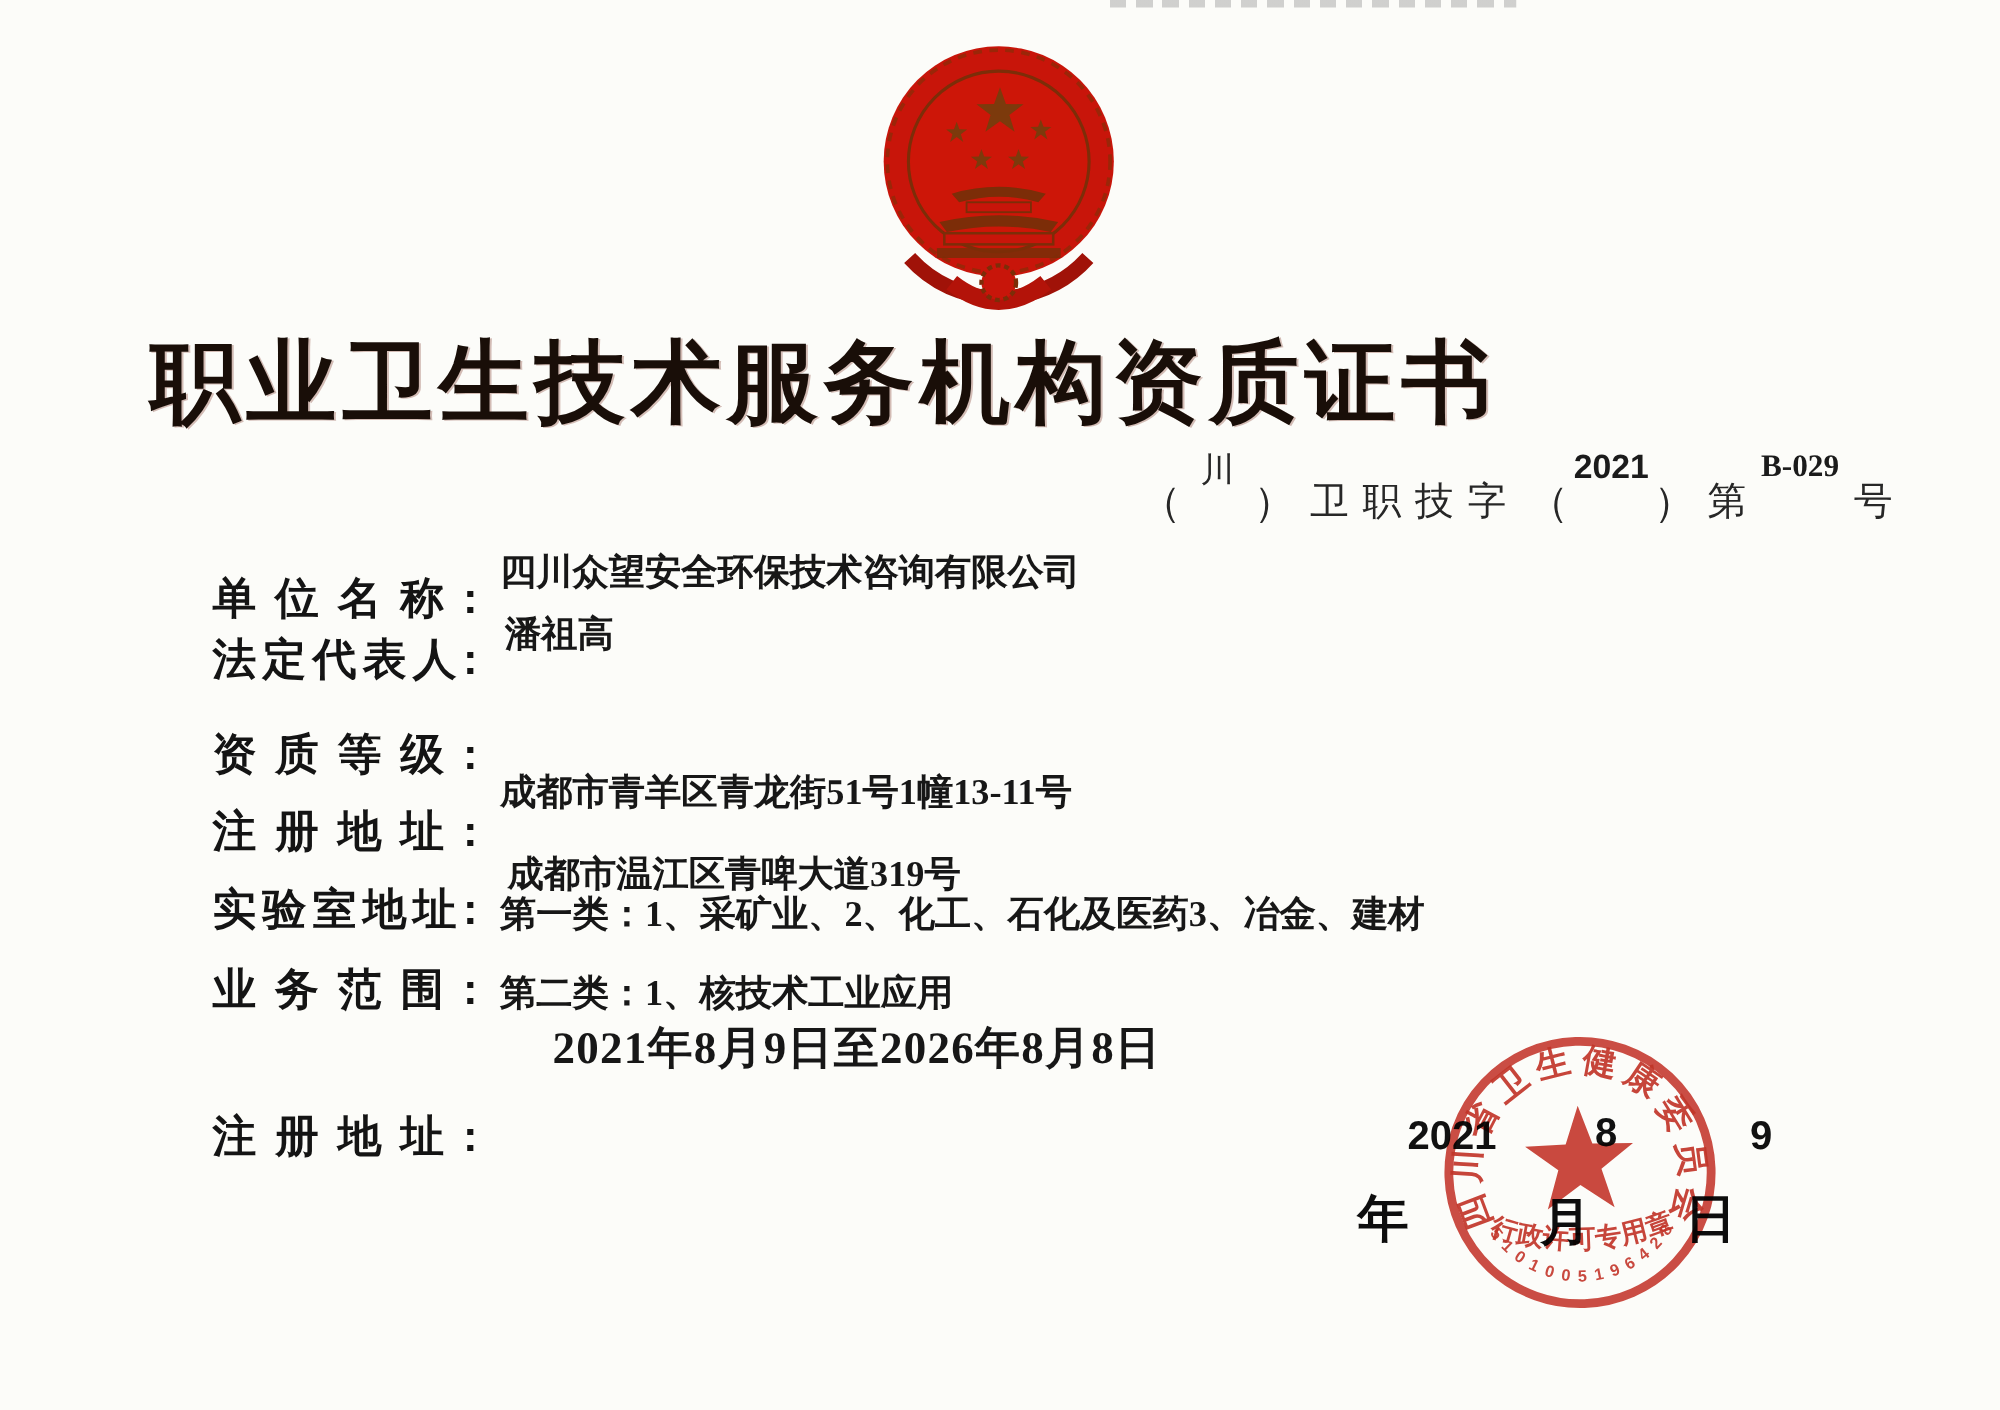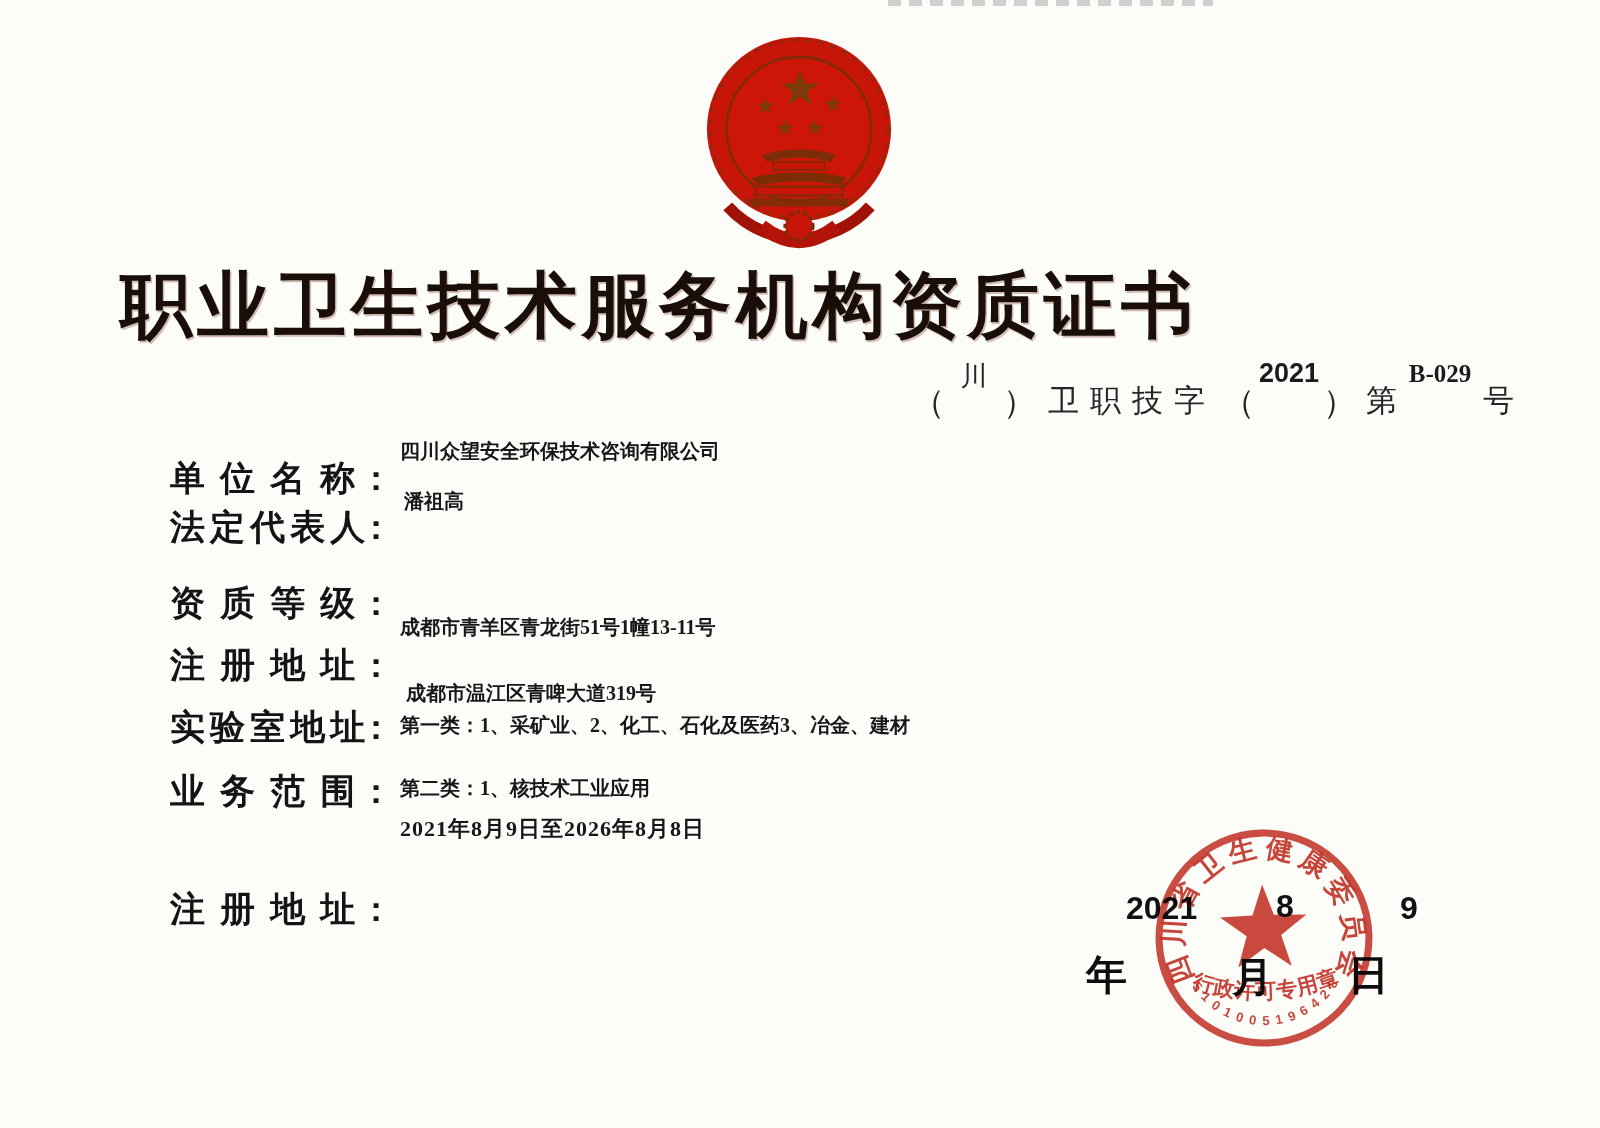--- a/index.html
+++ b/index.html
@@ -37,23 +37,23 @@
   .certno .di{margin-left:10px;}
   
   .flabel{
     position:absolute;left:170px;width:212px;
     font-family:"Liberation Sans",sans-serif;font-weight:bold;font-size:35px;color:#141414;
     text-align:justify;text-align-last:justify;white-space:nowrap;
   }
   
   .fvalue{
     position:absolute;font-family:"Liberation Serif","DejaVu Serif",serif;
-    font-weight:600;font-size:20px;color:#171717;white-space:nowrap;
+    font-weight:600;font-size:29px;color:#171717;white-space:nowrap;
   }
-  .fvalue.date{font-size:22px;font-weight:700;letter-spacing:1px;}
+  .fvalue.date{font-size:36px;font-weight:700;letter-spacing:1px;margin-left:42px;}
   
   .issue-num{
     position:absolute;font-family:"Liberation Sans",sans-serif;font-weight:bold;
     font-size:32px;color:#111;
   }
   .issue-char{
     position:absolute;font-family:"Liberation Sans",sans-serif;font-weight:bold;
     font-size:41px;color:#0d0d0d;
   }
   

